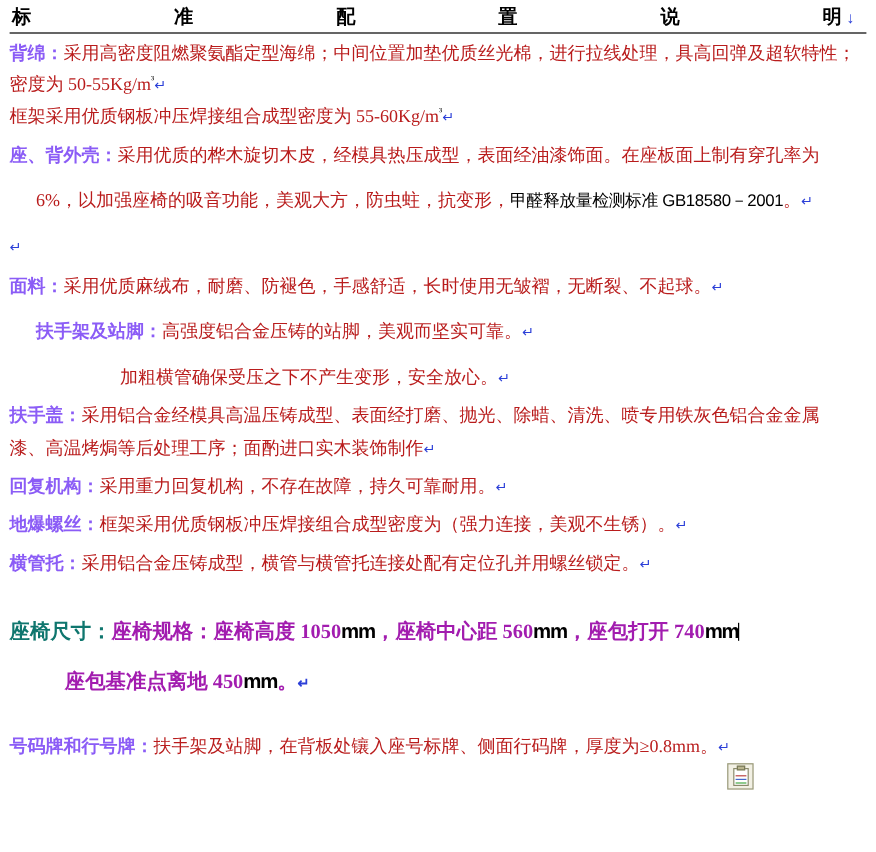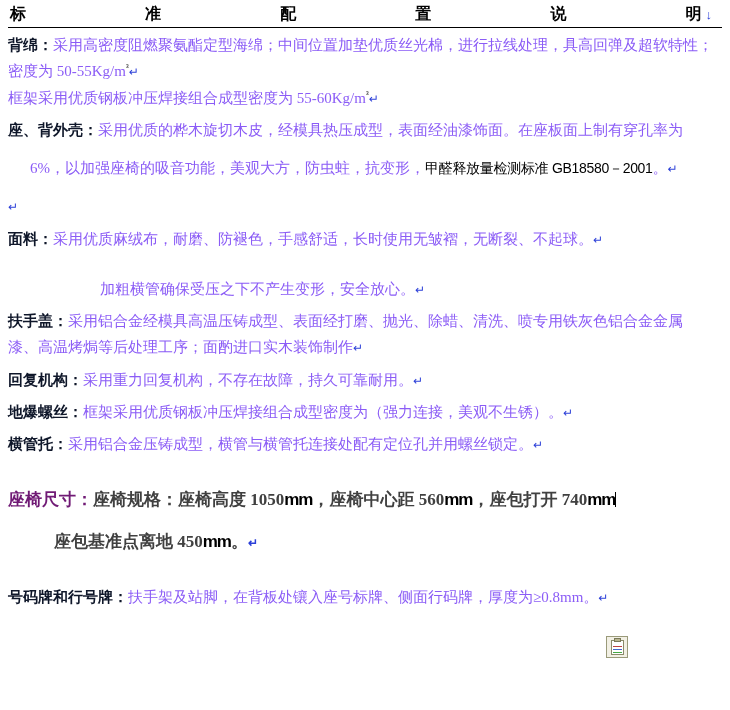--- a/index.html
+++ b/index.html
@@ -51,25 +51,25 @@
   }
   
   .para {
     font-size: 15px;
     line-height: 1.55;
     margin: 0 0 3px 0;
     padding-right: 6px;
     text-align: justify;
   }
   .lead {
-    color: #0f172a;
+    color: #8b5cf6;
     font-weight: bold;
   }
   .body-txt {
-    color: #8b5cf6;
+    color: #b91c1c;
   }
   .pil {
     color: #2b3fd8;
     font-size: 12px;
     font-family: "Liberation Sans", sans-serif;
   }
   .sup {
     font-size: 9px;
     vertical-align: super;
   }
@@ -83,24 +83,24 @@
     font-family: "Liberation Sans", sans-serif;
     font-weight: normal;
     letter-spacing: -0.3px;
     font-size: 14px;
   }
   .size-line {
     font-size: 17px;
     font-weight: bold;
   }
   .size-line .lead {
-    color: #701a75;
+    color: #0f766e;
   }
   .size-line .val {
-    color: #404040;
+    color: #a21caf;
   }
   .unit-mm {
     font-family: "Liberation Sans", sans-serif;
     font-size: 17px;
     letter-spacing: -1px;
   }
   .caret {
     display: inline-block;
     width: 1px;
     height: 15px;
@@ -199,20 +199,23 @@
   <div class="gap-md"></div>
   <p class="para"><span class="pil">↵</span></p>
   <div class="gap-sm"></div>
 
   <p class="para">
     <span class="lead">面料：</span><span class="body-txt">采用优质麻绒布，耐磨、防褪色，手感舒适，长时使用无皱褶，无断裂、不起球。</span><span class="pil">↵</span>
   </p>
 
   <div class="gap-md"></div>
 
+  <p class="para pad-left-1">
+    <span class="lead">扶手架及站脚：</span><span class="body-txt">高强度铝合金压铸的站脚，美观而坚实可靠。</span><span class="pil">↵</span>
+  </p>
 
   <div class="gap-md"></div>
 
   <p class="para pad-left-4">
     <span class="body-txt">加粗横管确保受压之下不产生变形，安全放心。</span><span class="pil">↵</span>
   </p>
 
   <div class="gap-sm"></div>
 
   <p class="para">

